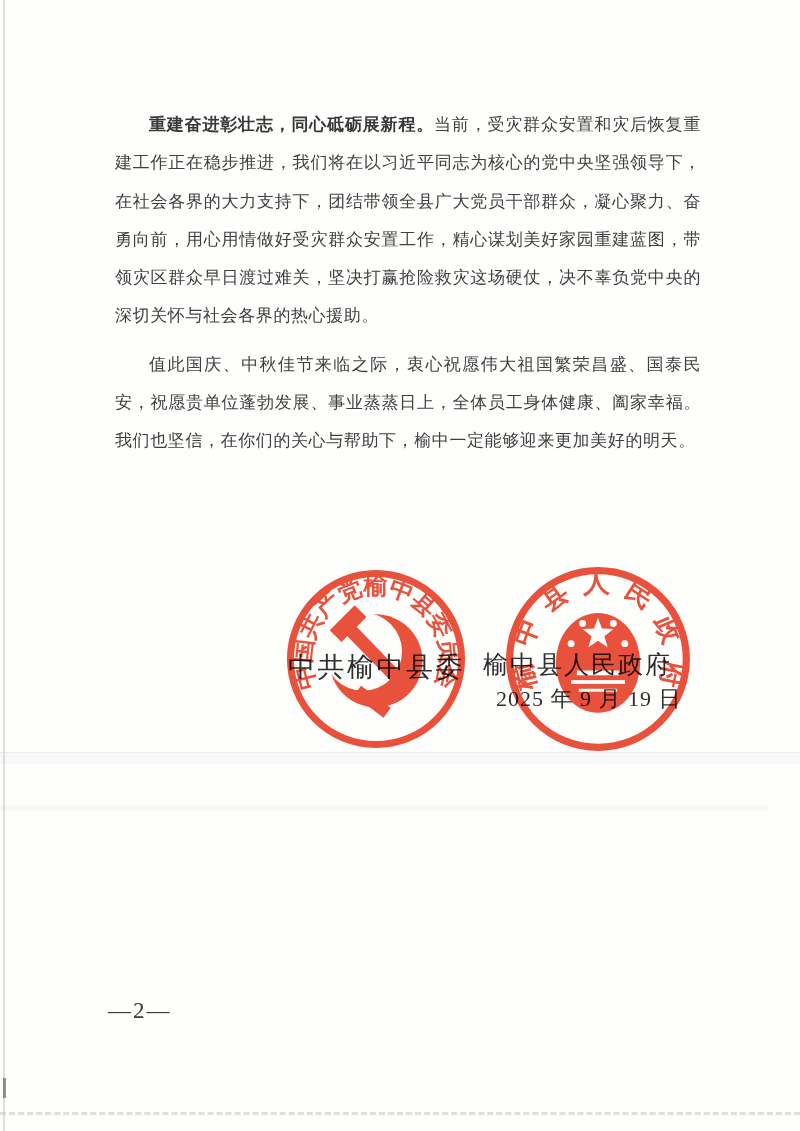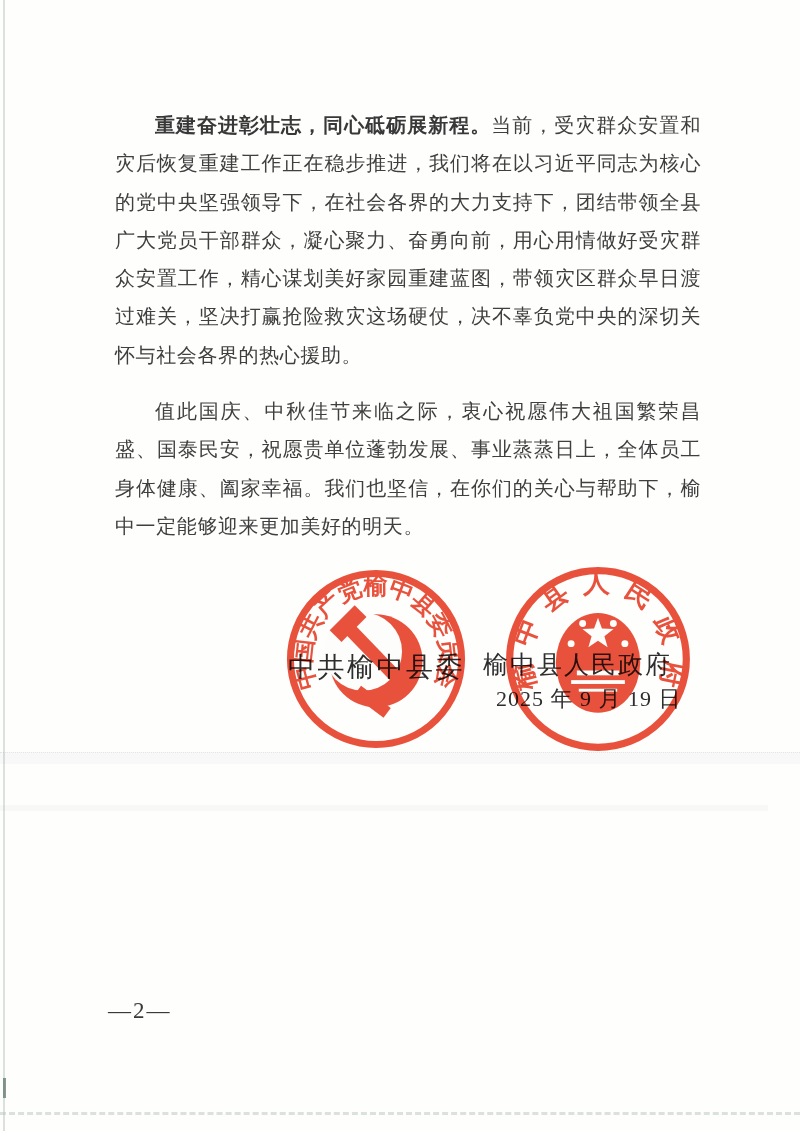--- a/index.html
+++ b/index.html
@@ -34,28 +34,28 @@
   }
   .artifact-bottom-line {
     position: absolute; left: 0; top: 1112px; width: 100%; height: 0;
     border-top: 3px dashed rgba(178, 192, 183, 0.45);
   }
 
   
   .content {
     position: absolute;
     left: 115px; top: 106px; width: 586px;
-    font-size: 20px;
+    font-size: 17px;
     line-height: 38.3px;
     color: var(--body-text, #3f3f3f);
     text-align: justify;
     letter-spacing: 0.6px;
   }
   .content p { text-indent: 2em; margin: 0; }
-  .content p + p { margin-top: 18px; }
+  .content p + p { margin-top: 10px; }
   .lead-bold {
     font-family: "Liberation Sans", sans-serif;
     font-weight: bold;
     color: #383838;
   }
 
   
   .sig-text {
     position: absolute;
     color: #2e2e2e;

